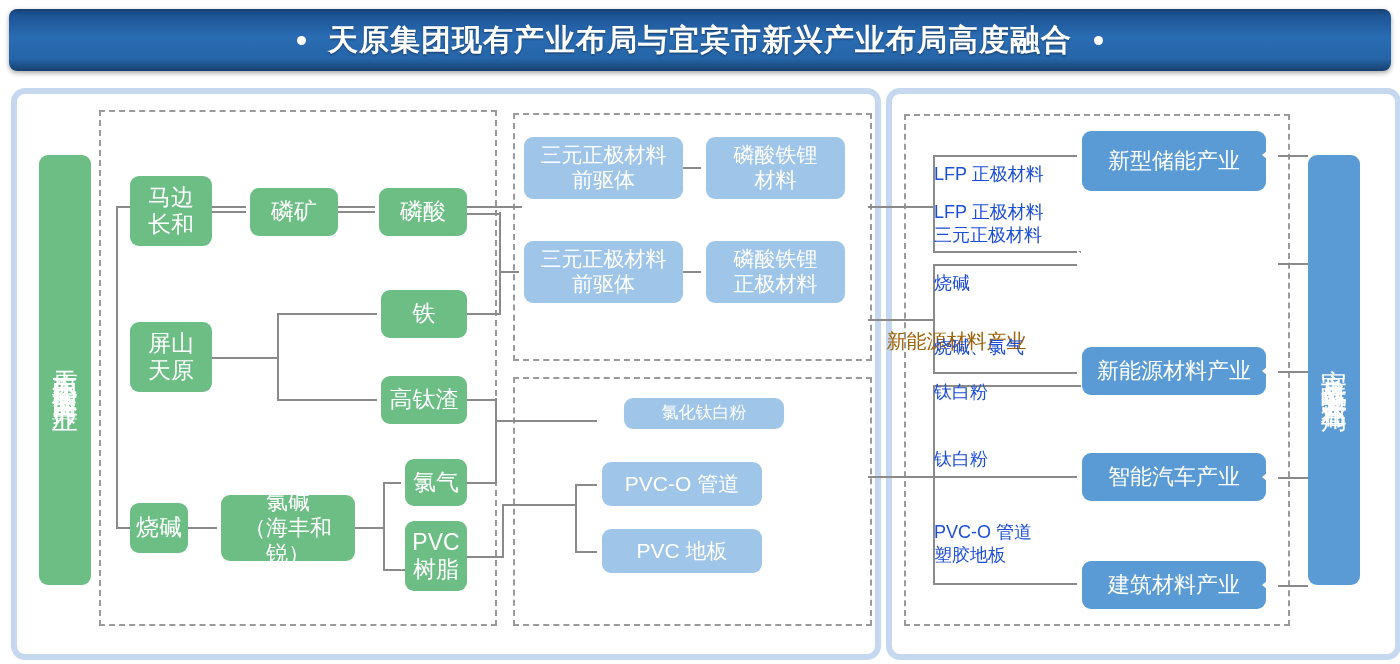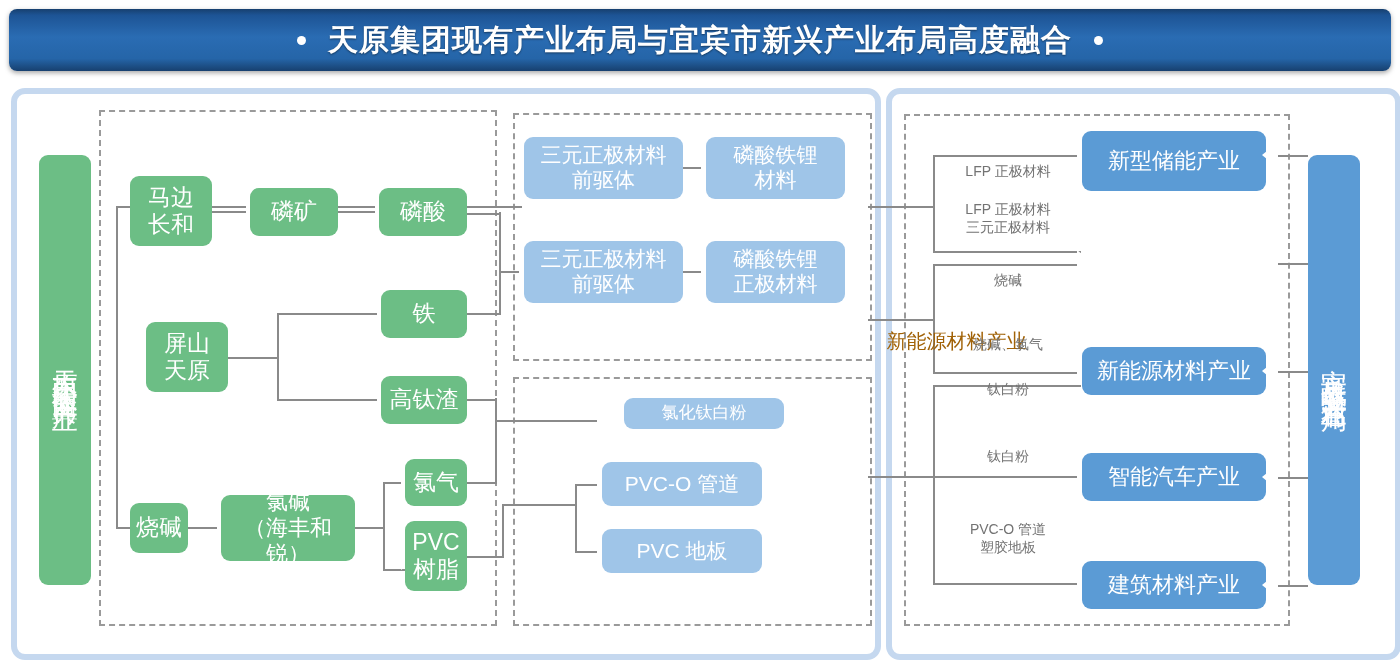--- a/index.html
+++ b/index.html
@@ -45,21 +45,21 @@
   .lnv{width:2px;}
 
   
   .chev{position:absolute;width:0;height:0;}
   .chev-r{border-top:13px solid transparent;border-bottom:13px solid transparent;
           border-left:16px solid #ffffff;}
   .chev-l{border-top:13px solid transparent;border-bottom:13px solid transparent;
           border-right:16px solid #ffffff;}
 
   
-  .elabel{position:absolute;color:#737373;font-size:14px;text-align:center;
+  .elabel{position:absolute;color:#1d4ed8;font-size:18px;
     line-height:1.25;white-space:pre-line;}
   .seclabel{position:absolute;color:#a16207;font-size:20px;text-align:center;
     width:100%;left:0;}
 </style>
 </head>
 <body>
 
 <div id="stage">
 
   <div class="titlebar">
@@ -145,21 +145,21 @@
 
   <div class="node green vbar" style="left:39px;top:155px;width:52px;height:430px;font-size:26px;">天原集团一体两翼产业</div>
 
   <div class="node green" style="left:130px;top:176px;width:82px;height:70px;font-size:23px;white-space:pre-line;">马边
 长和</div>
   <div class="chev chev-r" style="left:246px;top:198px;"></div>
   <div class="node green" style="left:250px;top:188px;width:88px;height:48px;font-size:23px;">磷矿</div>
   <div class="chev chev-r" style="left:375px;top:198px;"></div>
   <div class="node green" style="left:379px;top:188px;width:88px;height:48px;font-size:23px;">磷酸</div>
 
-  <div class="node green" style="left:130px;top:322px;width:82px;height:70px;font-size:23px;white-space:pre-line;margin-left:16px;">屏山
+  <div class="node green" style="left:130px;top:322px;width:82px;height:70px;font-size:23px;white-space:pre-line;">屏山
 天原</div>
   <div class="chev chev-r" style="left:377px;top:301px;"></div>
   <div class="node green" style="left:381px;top:290px;width:86px;height:48px;font-size:23px;">铁</div>
   <div class="chev chev-r" style="left:377px;top:387px;"></div>
   <div class="node green" style="left:381px;top:376px;width:86px;height:48px;font-size:23px;">高钛渣</div>
 
   <div class="node green" style="left:130px;top:503px;width:58px;height:50px;font-size:23px;">烧碱</div>
   <div class="chev chev-r" style="left:217px;top:515px;"></div>
   <div class="node green" style="left:221px;top:495px;width:134px;height:66px;font-size:22px;white-space:pre-line;">氯碱
 （海丰和锐）</div>

